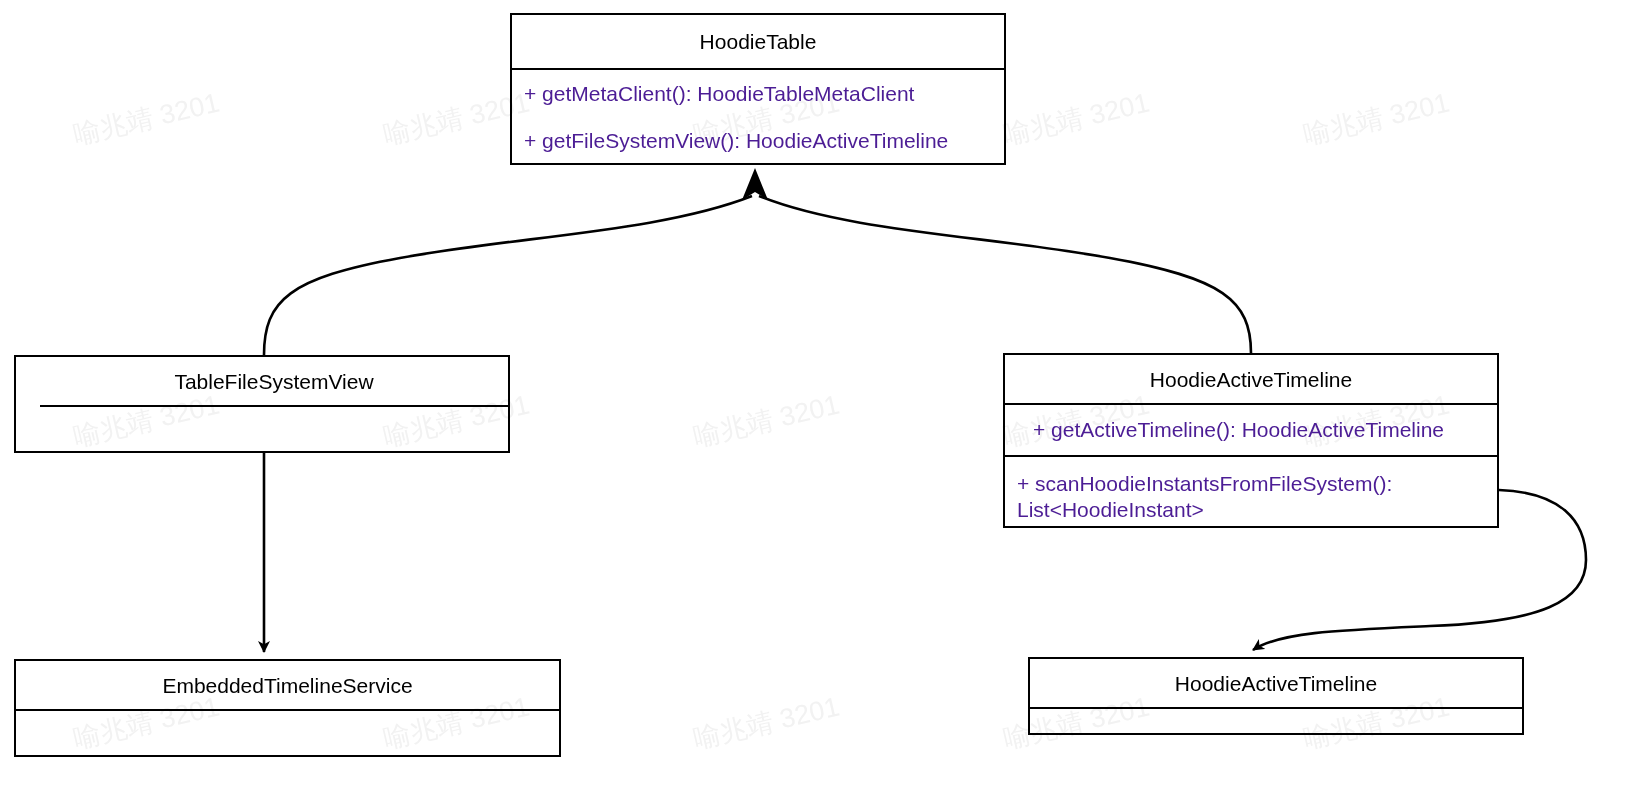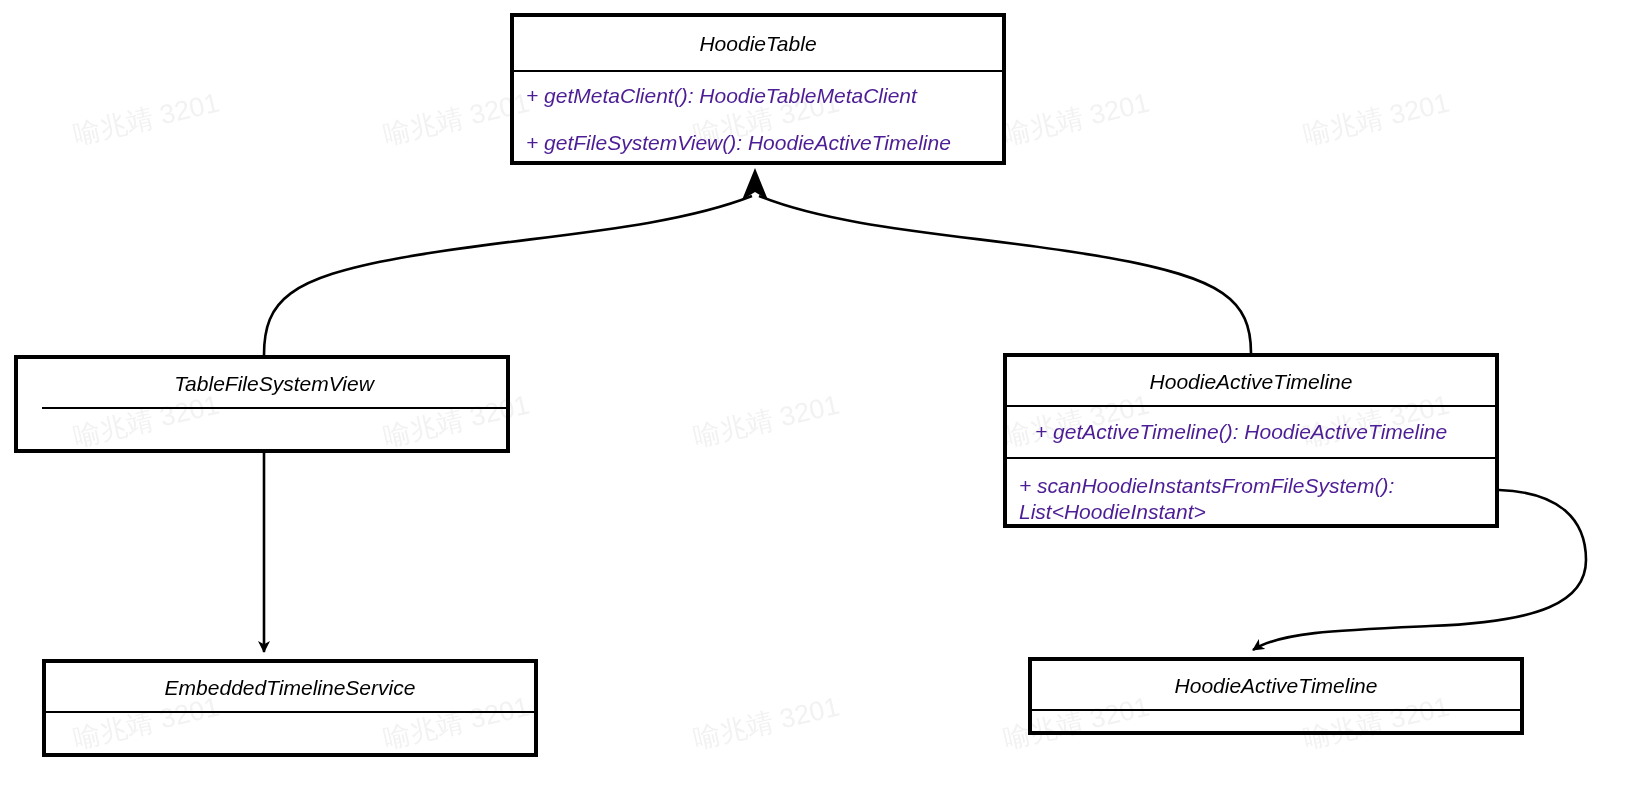--- a/index.html
+++ b/index.html
@@ -34,23 +34,22 @@
     user-select: none;
   }
   .diagram {
     position: absolute;
     inset: 0;
     z-index: 1;
   }
   .uml-box {
     position: absolute;
     background: transparent;
-    border: 4px solid #000000;
+    border: 2px solid #000000;
     box-sizing: border-box;
-    font-style: italic;
   }
   .uml-title {
     text-align: center;
     font-size: 21px;
     color: #000000;
     line-height: 1;
     display: flex;
     align-items: center;
     justify-content: center;
     box-sizing: border-box;
@@ -127,21 +126,21 @@
       <div class="uml-section" style="height:50px;padding-left:28px;">
         <div class="uml-member">+ getActiveTimeline(): HoodieActiveTimeline</div>
       </div>
       <div class="uml-divider"></div>
       <div class="uml-section" style="height:80px;">
         <div class="uml-member">+ scanHoodieInstantsFromFileSystem():
 List&lt;HoodieInstant&gt;</div>
       </div>
     </div>
 
-    <div class="uml-box" style="left:14px; top:659px; width:496px; height:98px;margin-left:28px;">
+    <div class="uml-box" style="left:14px; top:659px; width:547px; height:98px;">
       <div class="uml-title" style="height:48px;">EmbeddedTimelineService</div>
       <div class="uml-divider"></div>
       <div class="uml-section" style="height:46px;"></div>
     </div>
 
     <div class="uml-box" style="left:1003px; top:657px; width:496px; height:78px;margin-left:25px;">
       <div class="uml-title" style="height:48px;">HoodieActiveTimeline</div>
       <div class="uml-divider"></div>
       <div class="uml-section" style="height:46px;"></div>
     </div>

